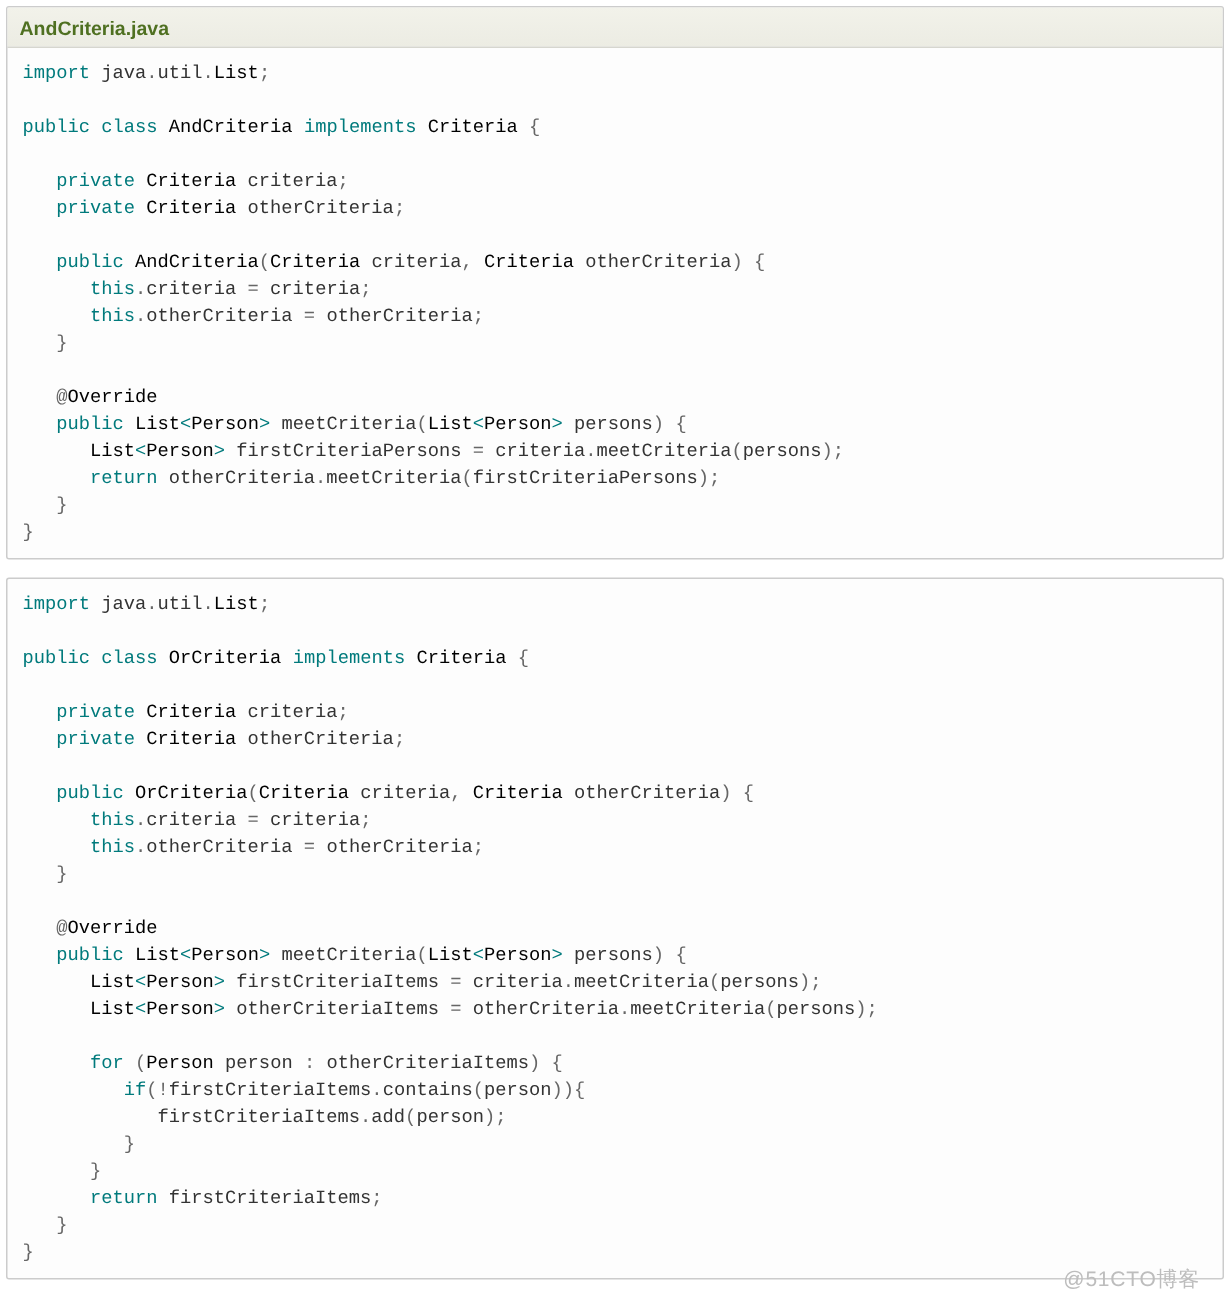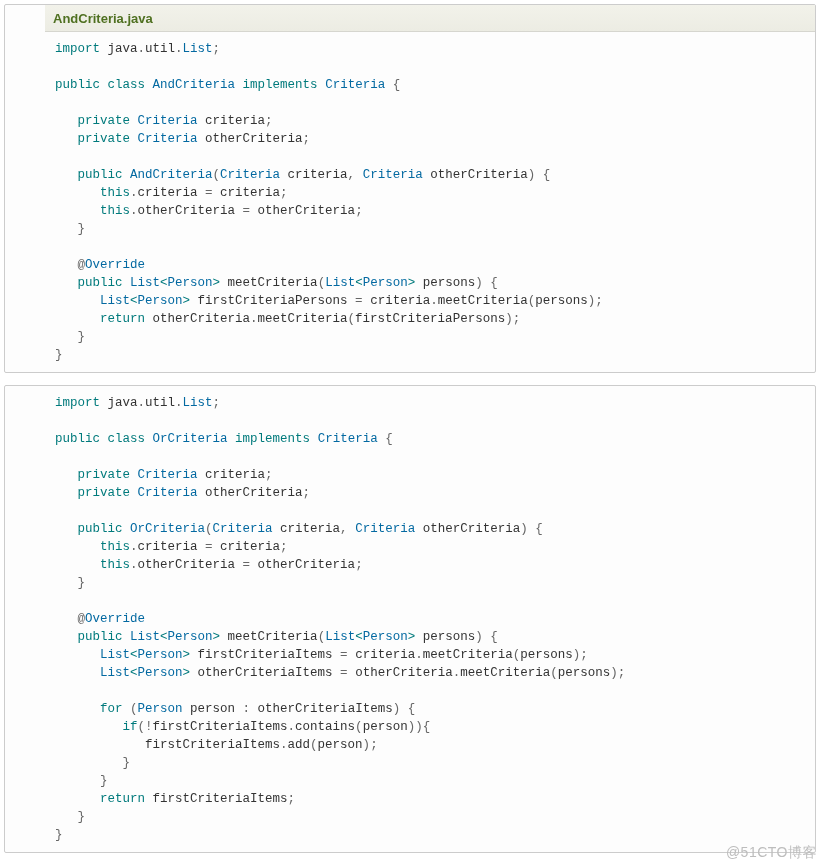--- a/index.html
+++ b/index.html
@@ -10,49 +10,48 @@
     font-size: 13px;
     background: #ffffff;
     color: #333;
     width: 820px;
   }
   .code-block {
     border: 1px solid #cccccc;
     border-radius: 2px;
     margin-bottom: 12px;
     background: #fdfdfd;
-    padding-left: 40px;
   }
   .code-title {
     background: linear-gradient(#f2f2ea, #ecece3);
     border-bottom: 1px solid #d6d6cf;
     padding: 6px 8px 5px 8px;
     font-weight: bold;
     color: #4f7021;
     font-size: 13px;
   }
   .code-body {
     padding: 8px 10px;
     font-family: Consolas, Menlo, "Courier New", monospace;
     font-size: 12.5px;
     line-height: 18px;
     white-space: pre;
     color: #333;
     overflow: hidden;
   }
   .kw   { color: #007a7c; }   
-  .type { color: #0369a1; }   
+  .type { color: #000000; }   
   .punc { color: #666666; }   
   .gen  { color: #007a7c; }   
   .at   { color: #666666; }   
 
   .watermark {
     position: fixed;
     bottom: 6px;
-    right: 3px;
+    right: 20px;
     font-family: Arial, sans-serif;
     font-size: 14px;
     color: #bdbdbd;
     letter-spacing: 0.5px;
   }
 </style>
 </head>
 <body>
 
 <div id="root">

